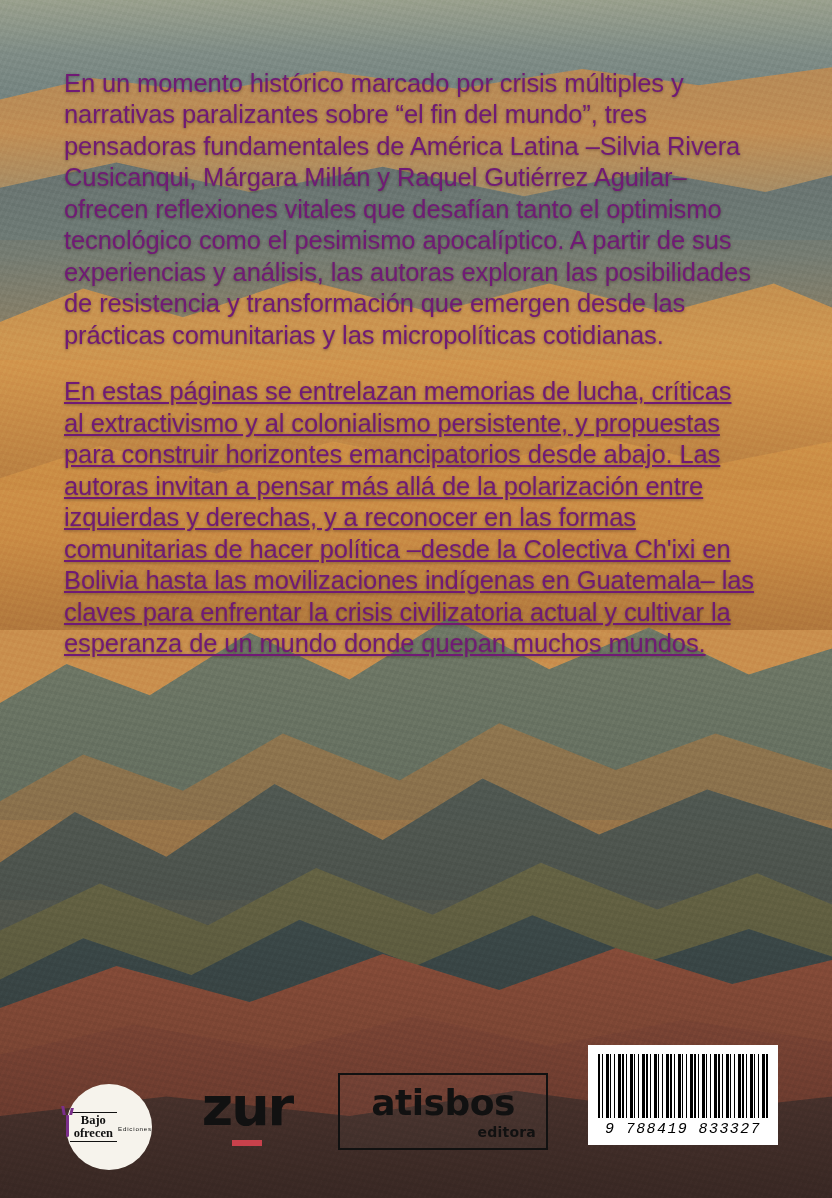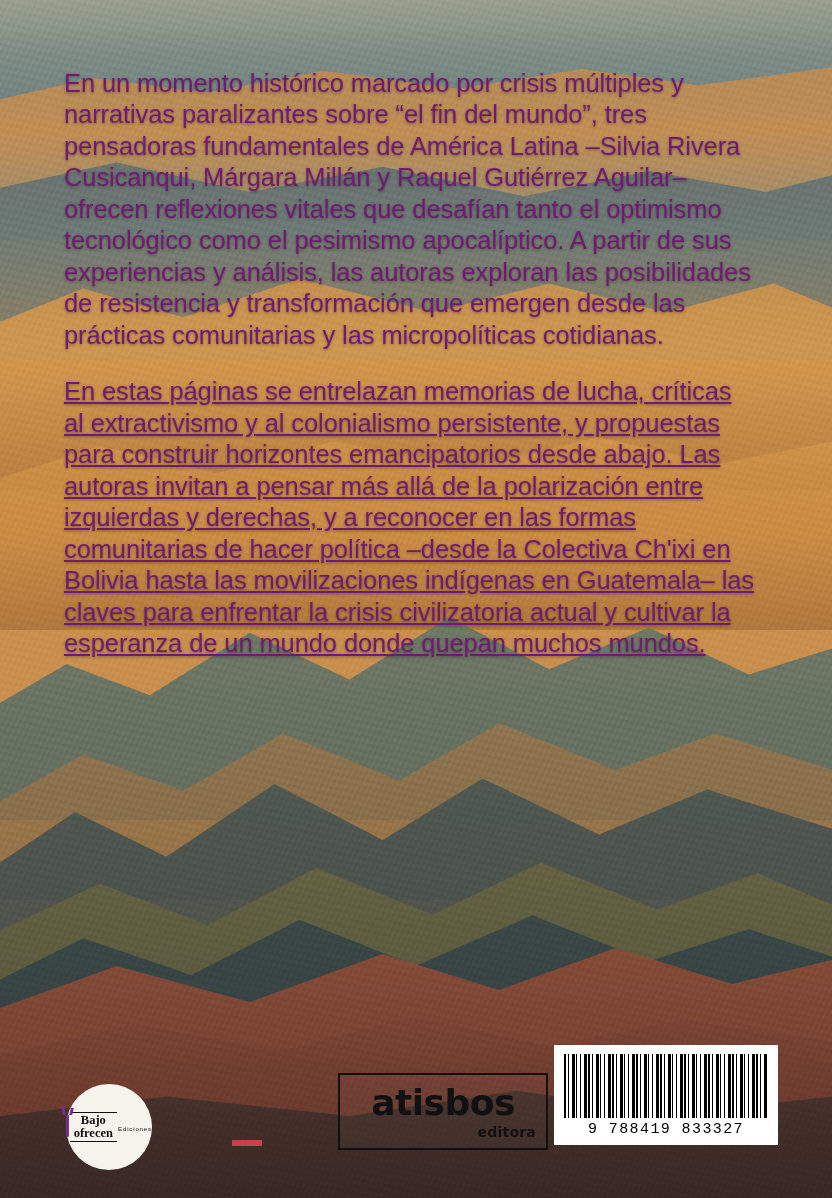--- a/index.html
+++ b/index.html
@@ -240,25 +240,26 @@
     color: #111;
     text-align: right;
     margin-top: 3px;
     letter-spacing: .2px;
   }
 
   
   .barcode-box {
     position: absolute;
     right: 54px; bottom: 53px;
-    width: 224px;
+    width: 190px;
     height: 100px;
     background: #ffffff;
     padding: 9px 10px 4px 10px;
     box-sizing: border-box;
+    font-style: italic;
   }
   .barcode-bars {
     height: 64px;
     width: 100%;
     background-image: repeating-linear-gradient(90deg,
       #000 0 2px, #fff 2px 4px, #000 4px 5px, #fff 5px 8px,
       #000 8px 11px, #fff 11px 12px, #000 12px 13px, #fff 13px 16px,
       #000 16px 17px, #fff 17px 20px, #000 20px 23px, #fff 23px 24px);
   }
   .barcode-num {
@@ -302,20 +303,21 @@
     <div class="logo-bajotierra">
       <div class="bt-cup"></div>
       <div class="bt-name">
         <div>Bajo</div>
         <div>ofrecen</div>
       </div>
       <div class="bt-sub">Ediciones</div>
     </div>
 
     <div class="logo-zur">
+      <div class="zur-word">zur</div>
       <div class="zur-bar"></div>
     </div>
 
     <div class="logo-atisbos">
       <div class="at-word">atisbos</div>
       <div class="at-sub">editora</div>
     </div>
 
     <div class="barcode-box">
       <div class="barcode-bars"></div>

